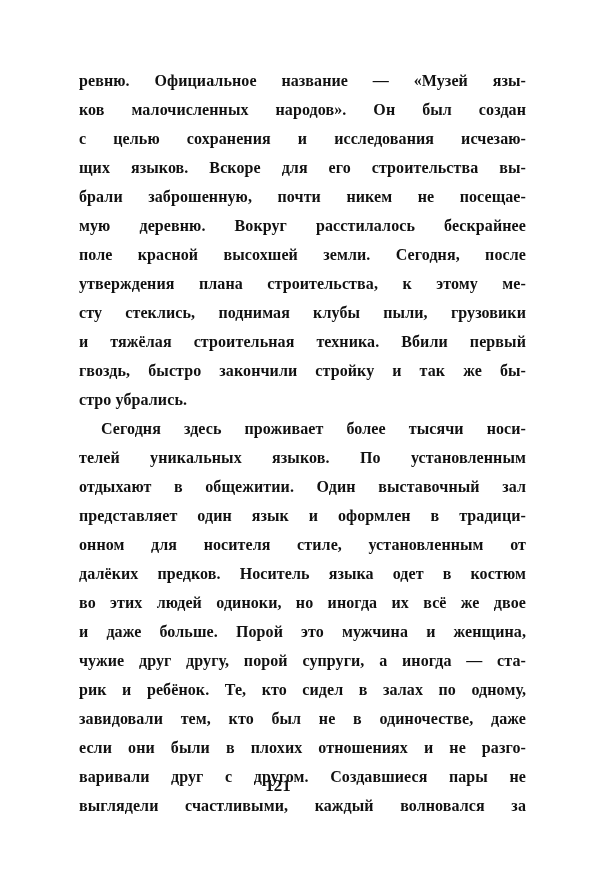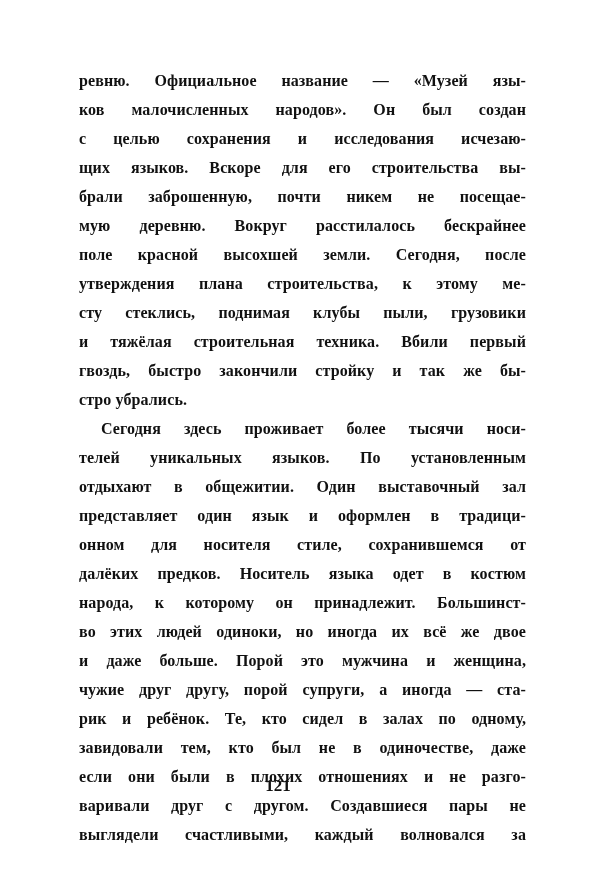--- a/index.html
+++ b/index.html
@@ -64,23 +64,22 @@
     <span class="line">сту стеклись, поднимая клубы пыли, грузовики</span>
     <span class="line">и тяжёлая строительная техника. Вбили первый</span>
     <span class="line">гвоздь, быстро закончили стройку и так же бы-</span>
     <span class="line last">стро убрались.</span>
   </div>
   <div>
     <span class="line indent">Сегодня здесь проживает более тысячи носи-</span>
     <span class="line">телей уникальных языков. По установленным</span>
     <span class="line">отдыхают в общежитии. Один выставочный зал</span>
     <span class="line">представляет один язык и оформлен в традици-</span>
-    <span class="line">онном для носителя стиле, сохранившемся от</span>
+    <span class="line">онном для носителя стиле, установленным от</span>
     <span class="line">далёких предков. Носитель языка одет в костюм</span>
-    <span class="line">народа, к которому он принадлежит. Большинст-</span>
     <span class="line">во этих людей одиноки, но иногда их всё же двое</span>
     <span class="line">и даже больше. Порой это мужчина и женщина,</span>
     <span class="line">чужие друг другу, порой супруги, а иногда — ста-</span>
     <span class="line">рик и ребёнок. Те, кто сидел в залах по одному,</span>
     <span class="line">завидовали тем, кто был не в одиночестве, даже</span>
     <span class="line">если они были в плохих отношениях и не разго-</span>
     <span class="line">варивали друг с другом. Создавшиеся пары не</span>
     <span class="line">выглядели счастливыми, каждый волновался за</span>
   </div>
 </div>

